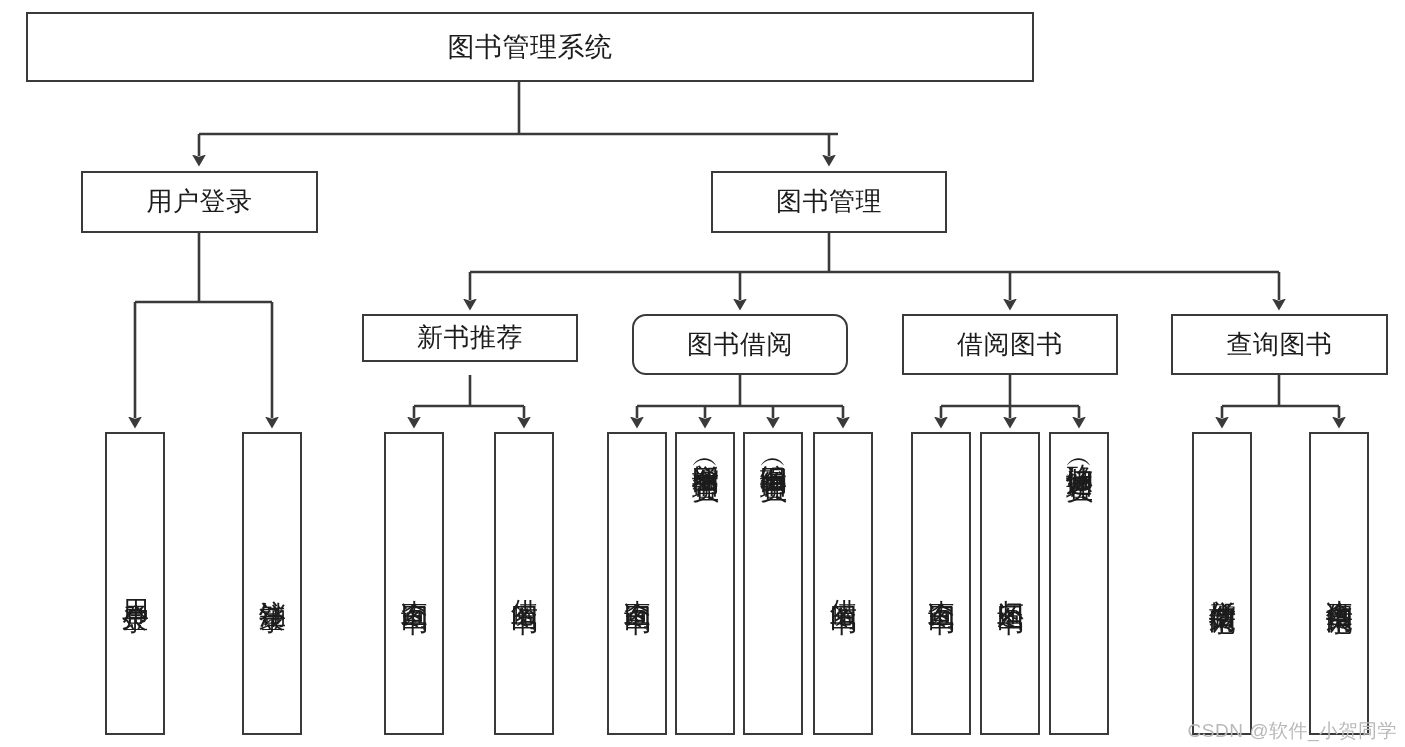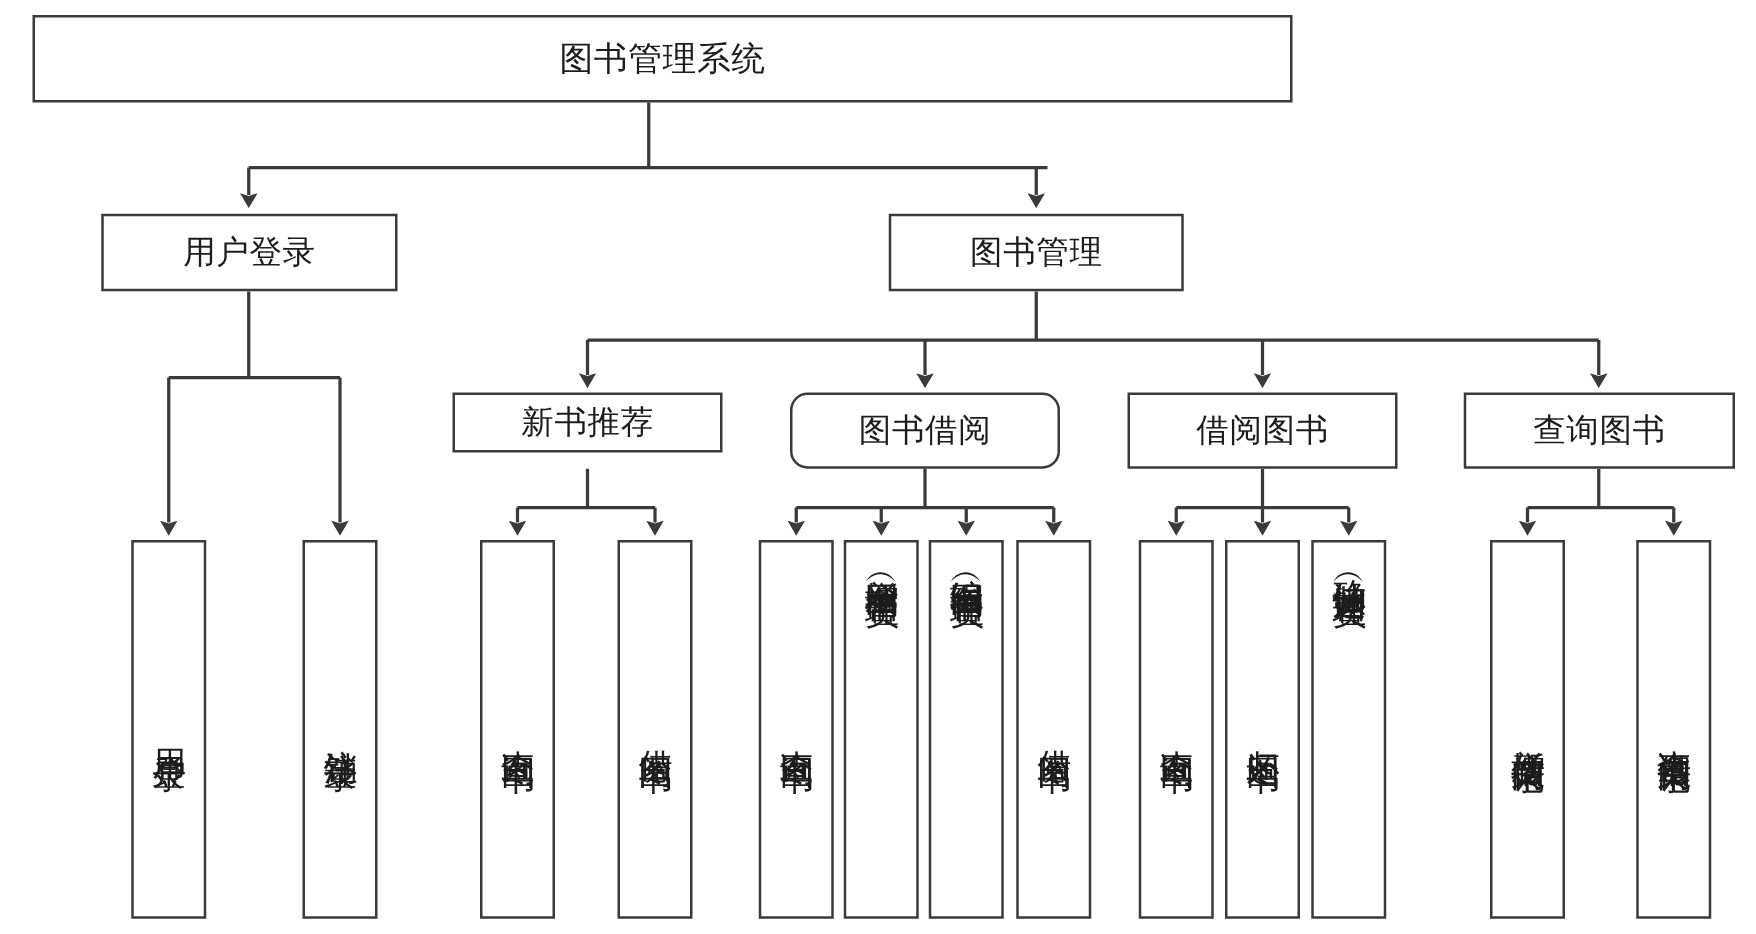--- a/index.html
+++ b/index.html
@@ -209,14 +209,15 @@
   </div>
 
   <div class="node v-node tall-text" style="left:1192px; top:432px; width:60px; height:303px;">
     <span class="lbl">新增借阅记录</span>
   </div>
 
   <div class="node v-node tall-text" style="left:1309px; top:432px; width:60px; height:303px;">
     <span class="lbl">查询借阅记录</span>
   </div>
 
+  <div id="watermark">CSDN @软件_小贺同学</div>
 
 </div>
 
 </body></html>

